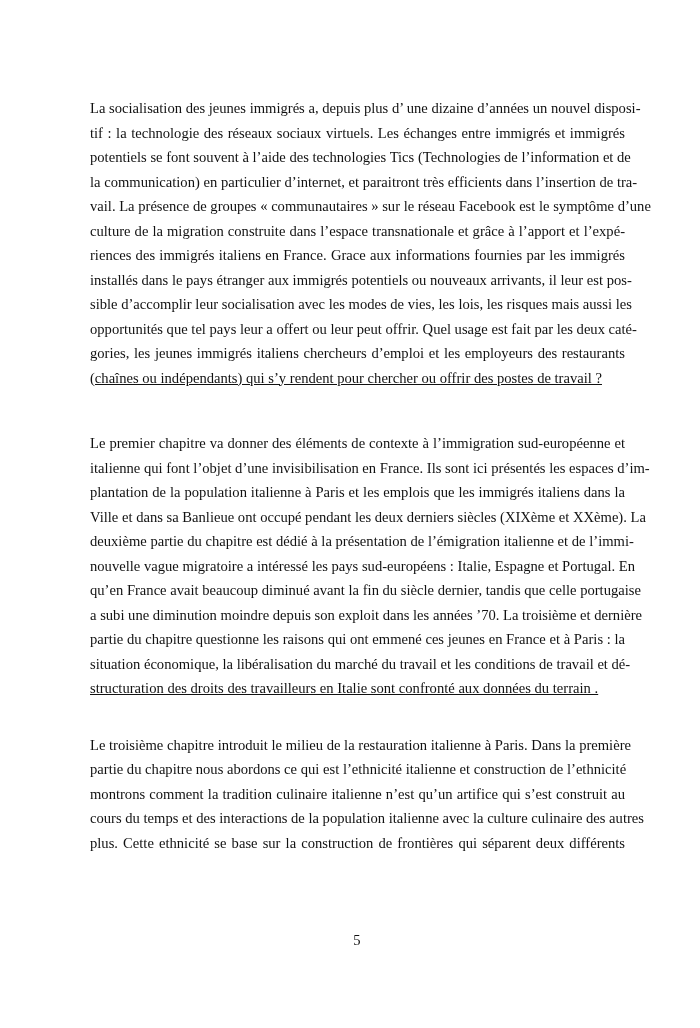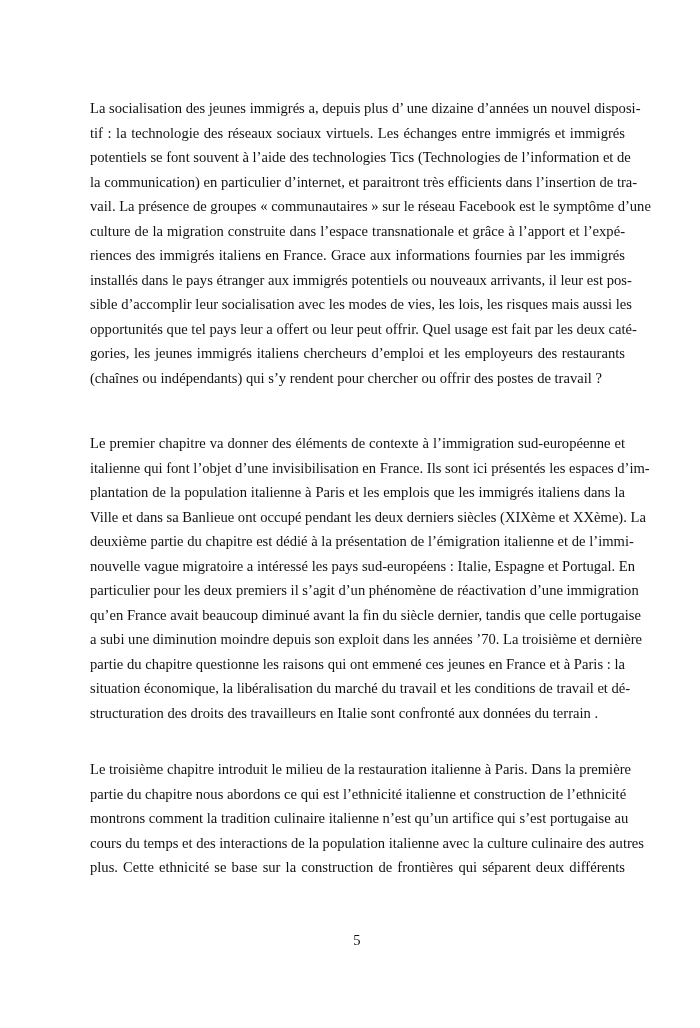--- a/index.html
+++ b/index.html
@@ -39,20 +39,21 @@
     }
     .para .ln {
       display: block;
       text-align: justify;
       text-align-last: justify;
       white-space: nowrap;
       height: 24.5px;
     }
     .para .ln.last {
       text-align-last: left;
+      text-decoration: underline;
     }
     .para-1 { margin-bottom: 41px; }
     .para-2 { margin-bottom: 32px; }
     .page-number {
       position: absolute;
       left: 0;
       width: 700px;
       top: 932px;
       text-align: center;
       font-size: 14.6px;
@@ -79,32 +80,31 @@
       <span class="ln last">(chaînes ou indépendants) qui s’y rendent pour chercher ou offrir des postes de travail ?</span>
     </p>
 
     <p class="para para-2">
       <span class="ln">Le premier chapitre va donner des éléments de contexte à l’immigration sud-européenne et</span>
       <span class="ln">italienne qui font l’objet d’une invisibilisation en France. Ils sont ici présentés les espaces d’im-</span>
       <span class="ln">plantation de la population italienne à Paris et les emplois que les immigrés italiens dans la</span>
       <span class="ln">Ville et dans sa Banlieue ont occupé pendant les deux derniers siècles (XIXème et XXème). La</span>
       <span class="ln">deuxième partie du chapitre est dédié à la présentation de l’émigration italienne et de l’immi-</span>
       <span class="ln">nouvelle vague migratoire a intéressé les pays sud-européens : Italie, Espagne et Portugal. En</span>
-      <span class="ln">particulier pour les deux premiers il s’agit d’un phénomène de réactivation d’une immigration</span>
       <span class="ln">qu’en France avait beaucoup diminué avant la fin du siècle dernier, tandis que celle portugaise</span>
       <span class="ln">a subi une diminution moindre depuis son exploit dans les années ’70. La troisième et dernière</span>
       <span class="ln">partie du chapitre questionne les raisons qui ont emmené ces jeunes en France et à Paris : la</span>
       <span class="ln">situation économique, la libéralisation du marché du travail et les conditions de travail et dé-</span>
       <span class="ln last">structuration des droits des travailleurs en Italie sont confronté aux données du terrain .</span>
     </p>
 
     <p class="para para-3">
       <span class="ln">Le troisième chapitre introduit le milieu de la restauration italienne à Paris. Dans la première</span>
       <span class="ln">partie du chapitre nous abordons ce qui est l’ethnicité italienne et construction de l’ethnicité</span>
-      <span class="ln">montrons comment la tradition culinaire italienne n’est qu’un artifice qui s’est portugaise au</span>
+      <span class="ln">montrons comment la tradition culinaire italienne n’est qu’un artifice qui s’est construit au</span>
       <span class="ln">cours du temps et des interactions de la population italienne avec la culture culinaire des autres</span>
       <span class="ln">plus. Cette ethnicité se base sur la construction de frontières qui séparent deux différents</span>
     </p>
 
   </div>
 
   <div class="page-number">5</div>
 </div>
 
 </body></html>

